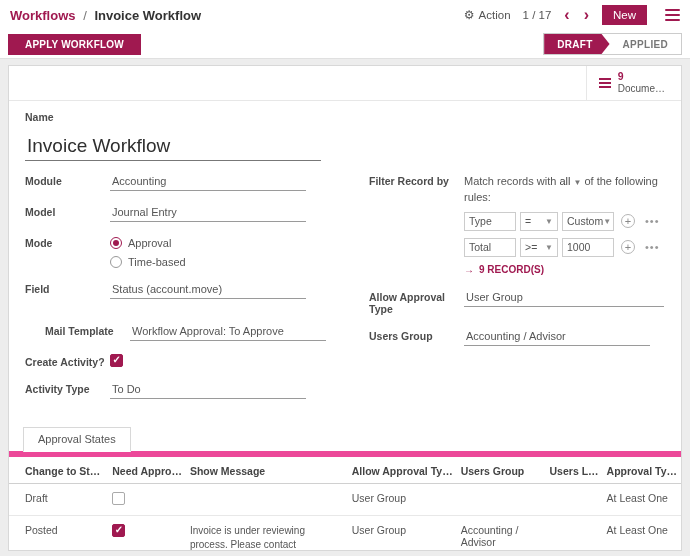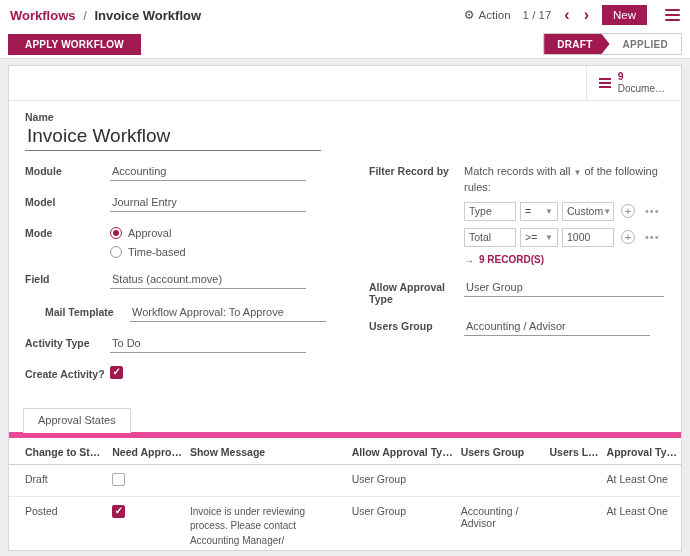--- a/index.html
+++ b/index.html
@@ -37,30 +37,30 @@
   .stat-button { display:flex; align-items:center; gap:7px; padding:4px 16px 4px 12px; border:none; border-left:1px solid #e7e7e7; background:none; cursor:pointer; font-family:inherit; text-align:left; }
   .list-icon { display:flex; flex-direction:column; gap:2px; }
   .list-icon i { display:block; width:12px; height:2px; background:var(--primary); }
   .stat-text { display:flex; flex-direction:column; line-height:1.25; }
   .stat-count { color:var(--primary); font-size:10.5px; font-weight:700; }
   .stat-label { color:#555; font-size:10px; }
 
   
   .form-body { padding:10px 16px 0; }
   .flabel, .name-label { font-size:10.5px; font-weight:700; color:#4c4c4c; }
-  .name-label { display:block; margin-bottom:2px; }
+  .name-label { display:block; margin-bottom:12px; }
   .name-input { font-size:19px; color:#2f2f2f; border-bottom:1px solid #777; width:296px; padding:0 2px 3px; cursor:text; }
   .columns { display:flex; margin-top:12px; }
   .col-left { width:344px; flex:none; }
   .col-right { flex:1; }
   .frow { display:flex; margin-bottom:13px; align-items:flex-start; }
   .col-left .flabel { width:85px; flex:none; padding-top:2px; }
   .col-right .flabel { width:95px; flex:none; padding-top:2px; }
   .fvalue { font-size:11px; color:#555; border-bottom:1px solid #9a9a9a; padding:2px 2px 3px; width:196px; cursor:text; white-space:nowrap; overflow:hidden; }
-  .gap-top { margin-top:15px;padding-left:20px; }
+  .gap-top { margin-top:24px;padding-left:20px; }
 
   .radio-group { display:flex; flex-direction:column; gap:7px; padding-top:2px; }
   .radio-opt { display:flex; align-items:center; gap:6px; font-size:11px; color:#555; cursor:pointer; }
   .radio { width:12px; height:12px; border:1px solid #999; border-radius:50%; position:relative; flex:none; }
   .radio.selected { border-color:var(--primary); }
   .radio.selected::after { content:""; position:absolute; left:2px; top:2px; width:6px; height:6px; border-radius:50%; background:var(--primary); }
 
   .checkbox { width:13px; height:13px; border:1px solid #aaa; border-radius:2px; background:#fff; position:relative; cursor:pointer; flex:none; display:inline-block; }
   .checkbox.checked { background:var(--primary); border-color:var(--primary); }
   .checkbox.checked::after { content:"✓"; position:absolute; left:1.5px; top:-1px; color:#fff; font-size:10px; font-weight:700; }
@@ -173,26 +173,26 @@
           </div>
           <div class="frow">
             <span class="flabel">Field</span>
             <div class="fvalue">Status (account.move)</div>
           </div>
           <div class="frow gap-top">
             <span class="flabel">Mail Template</span>
             <div class="fvalue">Workflow Approval: To Approve</div>
           </div>
           <div class="frow">
+            <span class="flabel">Create Activity?</span>
+            <span class="checkbox checked"></span>
+          </div>
+          <div class="frow">
             <span class="flabel">Activity Type</span>
             <div class="fvalue">To Do</div>
-          </div>
-          <div class="frow">
-            <span class="flabel">Create Activity?</span>
-            <span class="checkbox checked"></span>
           </div>
         </div>
 
         <div class="col-right">
           <div class="frow" style="margin-bottom:4px;">
             <span class="flabel">Filter Record by</span>
             <div class="filter-text">
               <span>Match records with</span>
               <span class="inline-select"><b style="font-weight:400;">all</b> <span class="caret">▼</span></span>
               <span>of the following rules:</span>

